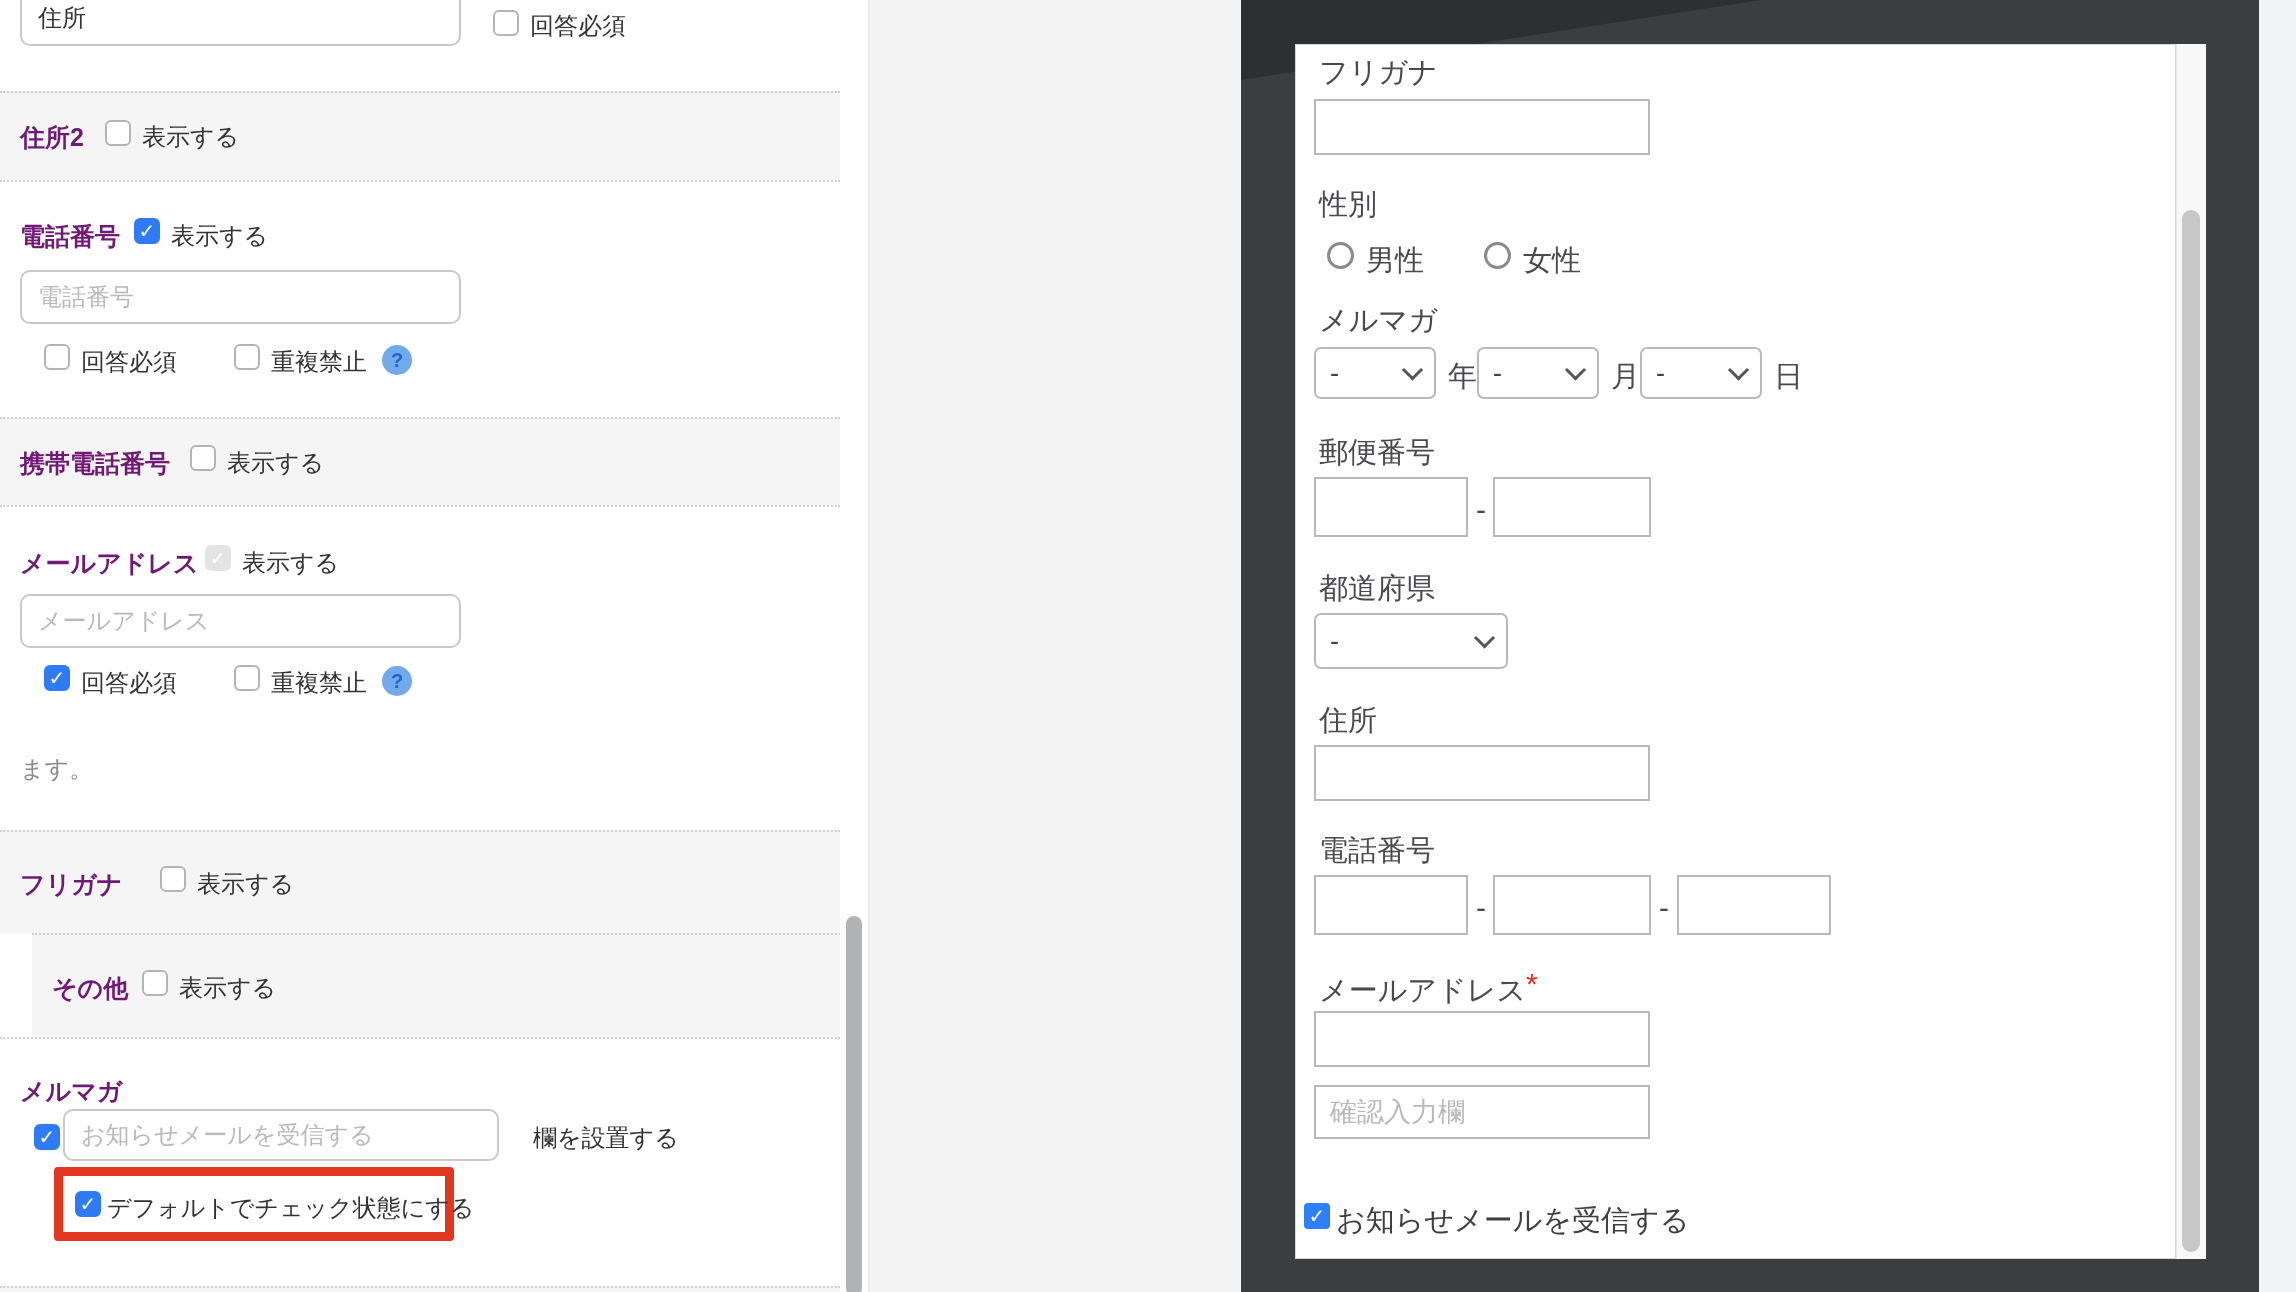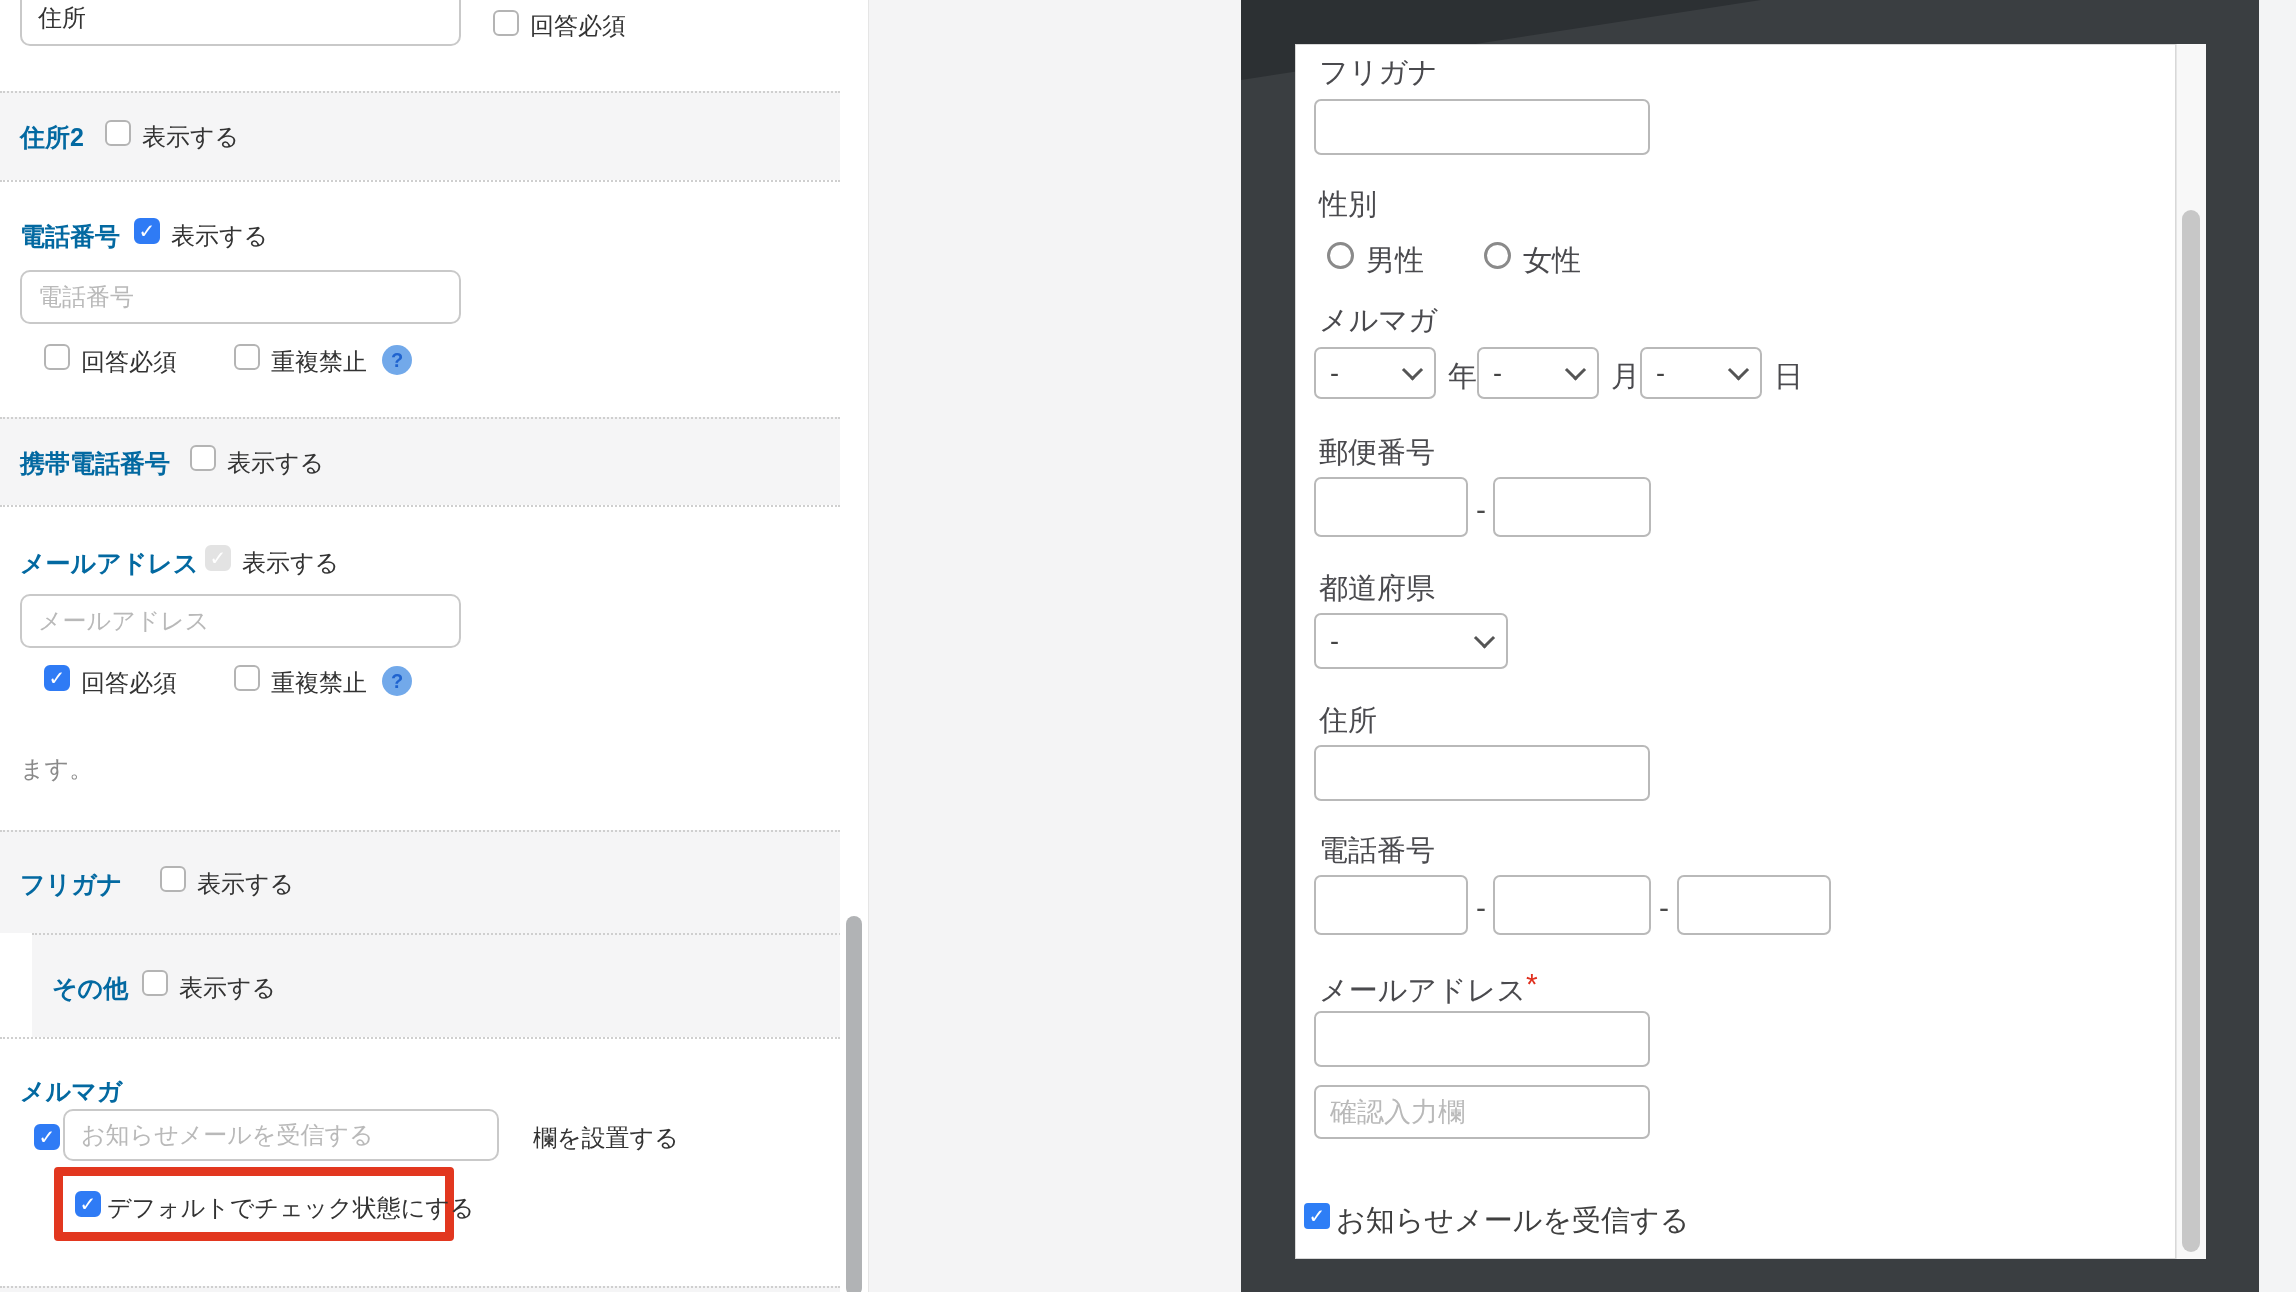--- a/index.html
+++ b/index.html
@@ -4,21 +4,21 @@
 <style>
   html,body{margin:0;padding:0;background:#fff;}
   .screen{position:relative;width:2296px;height:1292px;overflow:hidden;
           font-family:"Liberation Sans","DejaVu Sans",sans-serif;color:#333;}
 
   
   .left-panel{position:absolute;left:0;top:0;width:840px;height:1292px;background:#fff;}
   .sec{position:relative;width:100%;box-sizing:border-box;}
   .sec.gray{background:#f5f5f6;}
   .sec.dotted{border-top:2px dotted #cfcfcf;}
-  .blabel{position:absolute;font-size:25px;font-weight:700;color:#0369a1;white-space:nowrap;}
+  .blabel{position:absolute;font-size:25px;font-weight:700;color:#701a75;white-space:nowrap;}
   .nlabel{position:absolute;font-size:24px;color:#333;white-space:nowrap;}
   .note{position:absolute;font-size:24px;color:#8a8a8a;white-space:nowrap;}
 
   .tinput{position:absolute;box-sizing:border-box;border:2px solid #c9c9c9;border-radius:10px;
           background:#fff;font-size:24px;color:#333;padding:0 16px;outline:none;
           font-family:"Liberation Sans","DejaVu Sans",sans-serif;}
   .tinput::placeholder{color:#b9b9b9;opacity:1;}
 
   .cb{position:absolute;width:26px;height:26px;box-sizing:border-box;border-radius:6px;
       background:#fff;border:2px solid #b4b4b4;}
@@ -44,21 +44,21 @@
   .dark-panel{position:absolute;left:1241px;top:0;width:1018px;height:1292px;background:#3a3e41;}
   .dark-triangle{position:absolute;left:0;top:0;width:520px;height:80px;background:#2c3033;
                  clip-path:polygon(0 0,100% 0,0 100%);}
   .right-bg{position:absolute;left:2259px;top:0;width:37px;height:1292px;background:#f3f4f5;}
 
   .card{position:absolute;left:54px;top:44px;width:881px;height:1215px;background:#fff;border:1px solid #d8d8d8;box-sizing:border-box;}
   .rscroll-track{position:absolute;left:935px;top:44px;width:30px;height:1215px;background:#f8f8f8;border-left:1px solid #e6e6e6;box-sizing:border-box;}
   .rscroll-thumb{position:absolute;left:941px;top:210px;width:18px;height:1042px;border-radius:9px;background:#c7c7c7;}
 
   .plabel{position:absolute;font-size:29px;color:#4a4a4e;white-space:nowrap;}
-  .pinput{position:absolute;box-sizing:border-box;border:2px solid #b9b9b9;border-radius:7px;background:#fff;
+  .pinput{position:absolute;box-sizing:border-box;border:2px solid #b9b9b9;border-radius:0;background:#fff;
           font-size:27px;color:#333;padding:0 14px;outline:none;
           font-family:"Liberation Sans","DejaVu Sans",sans-serif;}
   .pinput::placeholder{color:#b9b9b9;opacity:1;}
   .pselect{position:absolute;box-sizing:border-box;border:2px solid #b9b9b9;border-radius:7px;background:#fff;
            font-size:27px;color:#444;display:flex;align-items:center;padding:0 14px;}
   .pselect .chev{position:absolute;right:14px;top:50%;width:12px;height:12px;border-right:3px solid #555;
            border-bottom:3px solid #555;transform:translateY(-70%) rotate(45deg);}
   .radio{position:absolute;width:27px;height:27px;border-radius:50%;border:3px solid #8a8a8a;box-sizing:border-box;background:#fff;}
   .dash{position:absolute;font-size:30px;color:#4a4a4a;}
   .req{color:#e0301e;font-size:30px;vertical-align:6px;}

